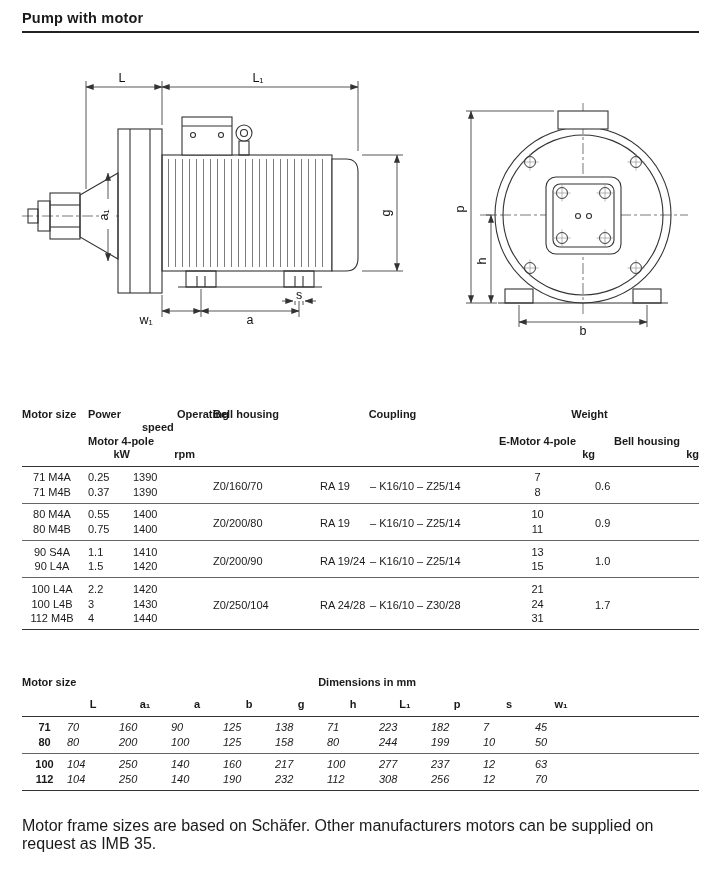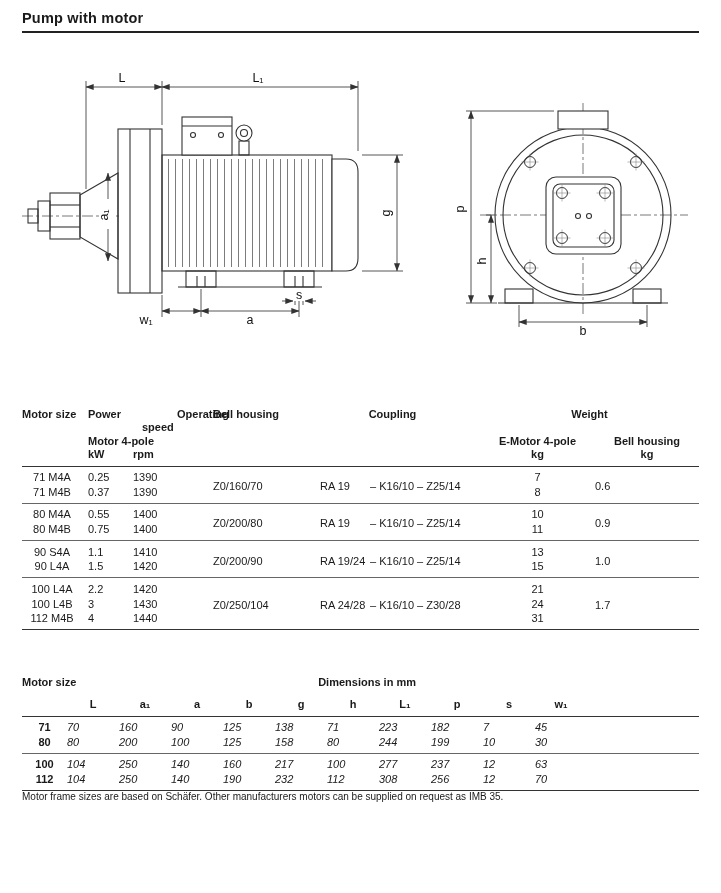--- a/index.html
+++ b/index.html
@@ -24,21 +24,21 @@
   th { font-weight:bold; text-align:left; vertical-align:top; padding:0; line-height:1.15; }
   td { padding:1px 0; line-height:1.15; }
   tbody tr:first-child td { padding-top:4.5px; }
   tbody tr:last-child  td { padding-bottom:4.5px; }
 
   .t1 { margin-top:60px; border-bottom:1.2px solid #333; }
   .t1 thead { border-bottom:1.2px solid #333; }
   .t1 tbody + tbody { border-top:1px solid #666; }
   .t1 thead tr:nth-child(1) th { height:27px; }
   .t1 thead tr:nth-child(2) th { height:13px; }
-  .t1 thead tr:nth-child(3) th { height:13px; padding-bottom:5px; }
+  .t1 thead tr:nth-child(3) th { height:13px; padding-bottom:5px;text-align:right; }
   .t1 .h-kw, .t1 .h-m4p { padding-left:6px; }
   .t1 .h-rpm, .t1 .h-speed { padding-left:3px; }
   .t1 .h-bell { padding-left:18px; }
   .t1 .h-coup, .t1 .h-weight, .t1 .h-c { text-align:center; }
   .blk { display:block;margin-left:44px; }
   .ind { margin-left:9px; }
   .t1 .c-size { text-align:center; font-weight:normal; }
   .t1 .c-kw  { padding-left:6px; }
   .t1 .c-rpm { padding-left:3px;margin-left:8px; }
   .t1 .c-bell { padding-left:18px; vertical-align:middle; }
@@ -50,21 +50,21 @@
   .t2 { margin-top:46px; border-bottom:1.2px solid #333; }
   .t2 thead { border-bottom:1.2px solid #333; }
   .t2 tbody + tbody { border-top:1px solid #666; }
   .t2 thead tr:nth-child(1) th { padding-bottom:9px; white-space:nowrap; }
   .t2 thead tr:nth-child(2) th { padding-bottom:5px; }
   .t2 .h-dims { text-align:center; padding-left:80px; }
   .t2 .hl { text-align:center; }
   .t2 .c-size { text-align:center; font-weight:bold; }
   .t2 td.v { text-align:left;font-style:italic; }
 
-  .footnote { font-size:10px; }
+  .footnote { margin-top:26px; font-size:16px; }
 </style>
 </head>
 <body>
 
 <h1 class="page-title">Pump with motor</h1>
 <hr class="title-rule">
 
 <svg class="drawing" width="690" height="285" viewBox="15 80 690 285" xmlns="http://www.w3.org/2000/svg">
   <defs>
     <marker id="arr" viewBox="0 0 10 10" refX="9.5" refY="5" markerWidth="9" markerHeight="9" orient="auto-start-reverse">
@@ -382,21 +382,21 @@
       <td class="c-size">80</td>
       <td class="v">80</td>
       <td class="v">200</td>
       <td class="v">100</td>
       <td class="v">125</td>
       <td class="v">158</td>
       <td class="v">80</td>
       <td class="v">244</td>
       <td class="v">199</td>
       <td class="v">10</td>
-      <td class="v">30</td>
+      <td class="v">50</td>
       <td></td>
     </tr>
   </tbody>
 
   <tbody>
   </tbody>
 
   <tbody>
     <tr>
       <td class="c-size">100</td>

